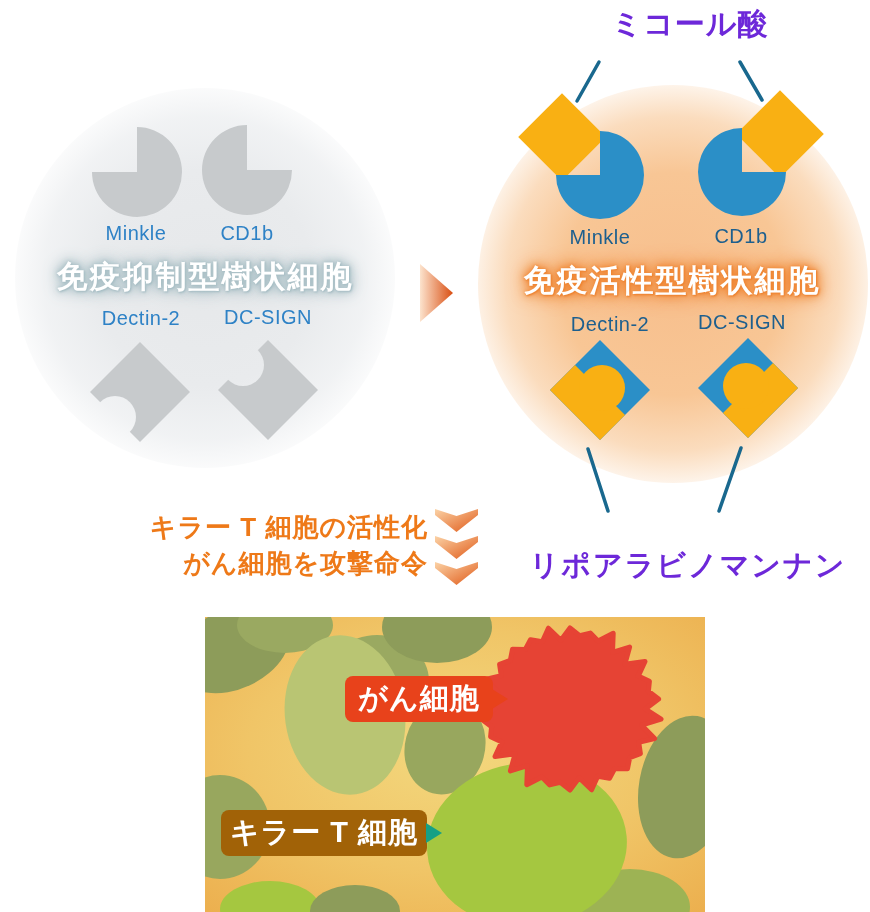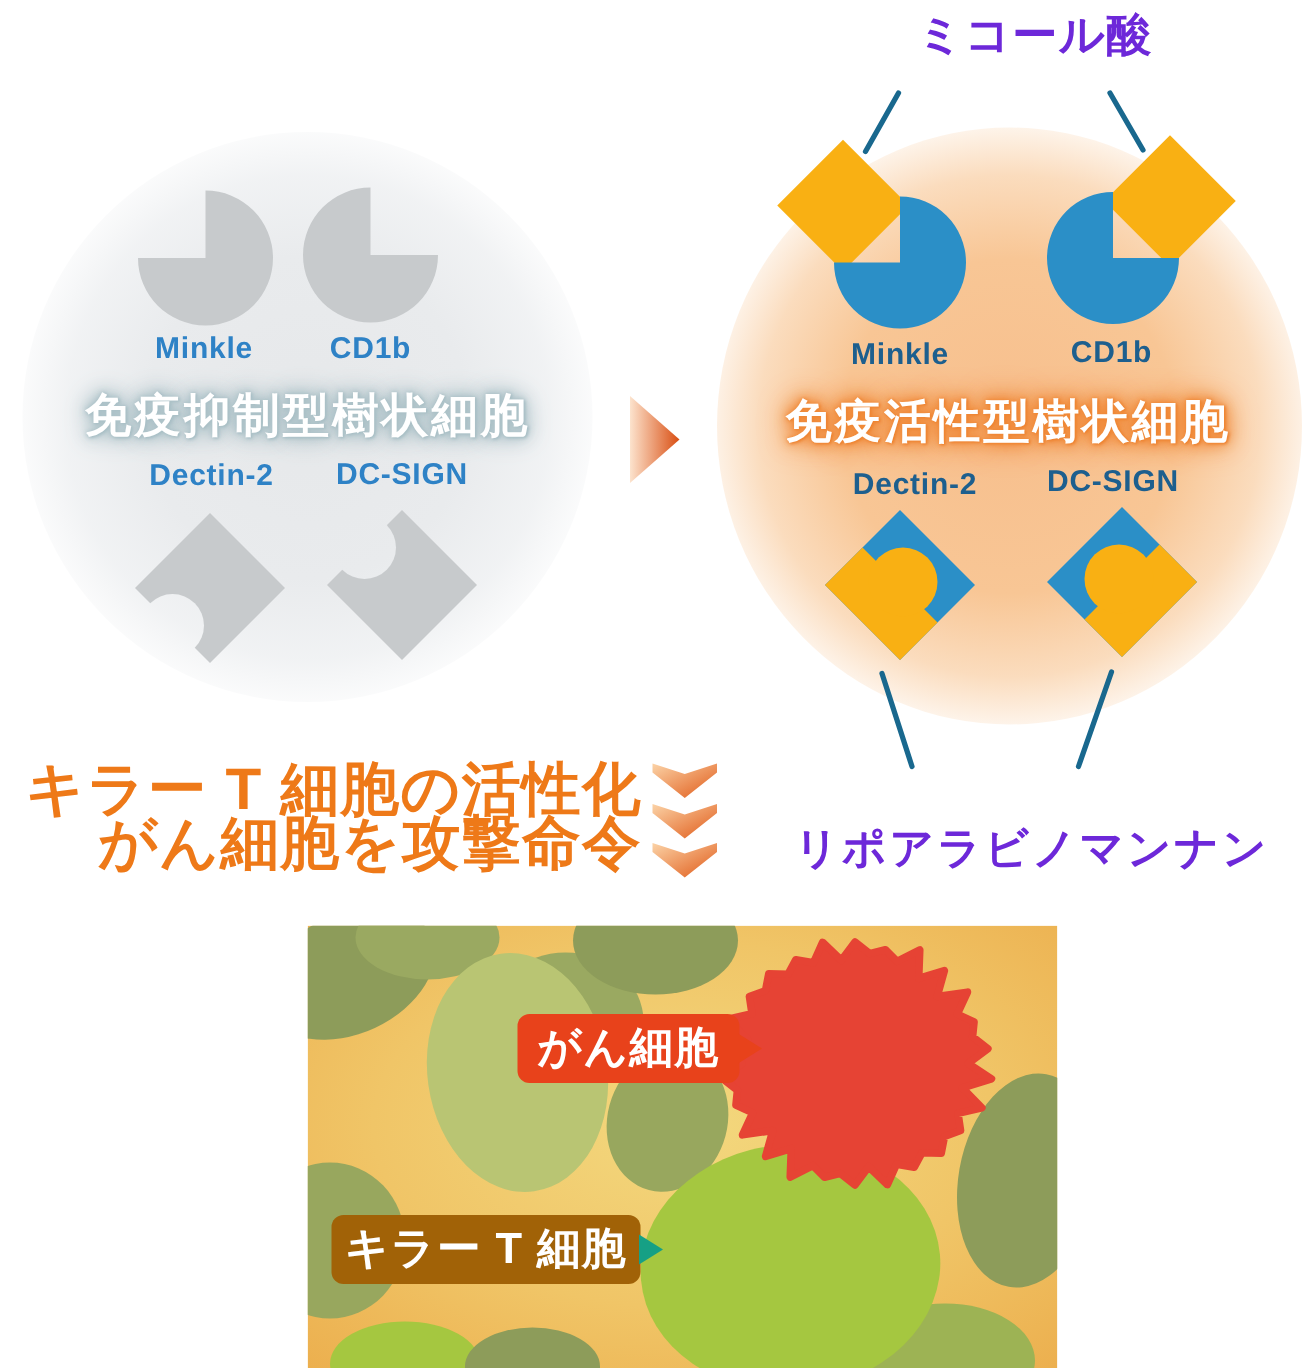--- a/index.html
+++ b/index.html
@@ -2,33 +2,33 @@
 <html><head>
 <meta charset="utf-8">
 <style>
   html,body{margin:0;padding:0;background:#fff;}
   #canvas{position:relative;width:870px;height:912px;background:#fff;overflow:hidden;
           font-family:"Liberation Sans","DejaVu Sans",sans-serif;}
   .abs{position:absolute;}
   .ctr{transform:translate(-50%,-50%);white-space:nowrap;}
   .teal{color:#6d28d9;}
   .big-label{font-size:30px;font-weight:bold;letter-spacing:1px;}
-  .receptor-label{font-size:20px;font-weight:bold;letter-spacing:.5px;}
+  .receptor-label{font-size:20px;font-weight:normal;letter-spacing:.5px;}
   .rl-left{color:#2e82c6;}
   .rl-right{color:#1d5f8e;}
   .cluster-title{font-size:31px;font-weight:bold;letter-spacing:2px;color:#fff;}
   .glow-gray-text{text-shadow:0 0 3px #aec3c9,0 0 6px #aec3c9,0 0 12px #a2bac1,0 0 18px #9fb8bf,1px 1px 2px #9fb8bf;}
   .glow-orange-text{text-shadow:0 0 3px #f08a38,0 0 7px #f08a38,0 0 14px #ee7d28,0 0 20px #ee7d28,1px 1px 2px #e87520;}
   .glow-left{left:15px;top:88px;width:380px;height:380px;border-radius:50%;
     background:radial-gradient(circle,#e6e8ea 0%,#e9ebed 40%,rgba(236,238,240,.75) 60%,rgba(255,255,255,0) 76%);}
   .glow-right{left:478px;top:85px;width:390px;height:398px;border-radius:50%;
     background:radial-gradient(circle,#f7bf8d 0%,#f8c695 40%,rgba(250,214,178,.85) 60%,rgba(255,255,255,0) 77%);}
   .lam-label{font-size:29px;font-weight:bold;letter-spacing:2px;}
   .activation-note{right:442px;top:509px;text-align:right;color:#ee7918;
-    font-size:39px;font-weight:bold;letter-spacing:1px;line-height:36px;}
+    font-size:26px;font-weight:bold;letter-spacing:1px;line-height:36px;}
   .activation-note span{display:block;}
   #illustration{left:205px;top:617px;width:500px;height:367px;overflow:hidden;}
   .badge{position:absolute;display:flex;align-items:center;justify-content:center;
     color:#fff;font-weight:bold;font-size:29px;letter-spacing:1px;border-radius:8px;
     height:46px;white-space:nowrap;}
   .badge::after{content:'';position:absolute;right:-15px;top:50%;margin-top:-10px;
     border-top:10px solid transparent;border-bottom:10px solid transparent;}
   .badge-cancer{left:140px;top:59px;width:148px;background:#e8421b;}
   .badge-cancer::after{border-left:16px solid #e8421b;}
   .badge-killer{left:16px;top:193px;width:206px;background:#a16207;}

